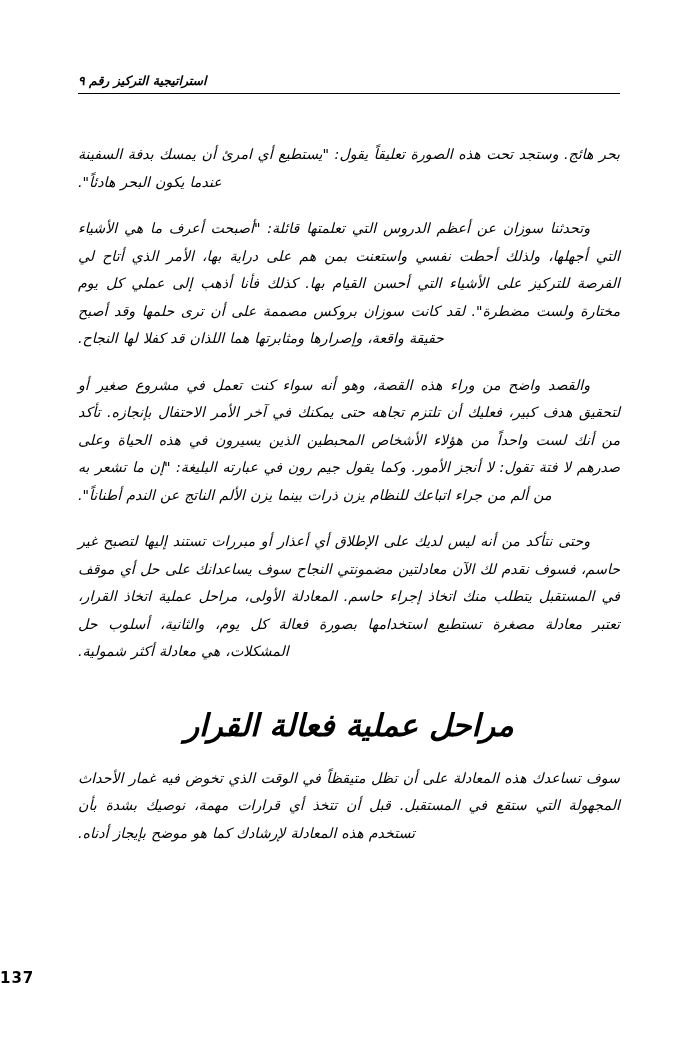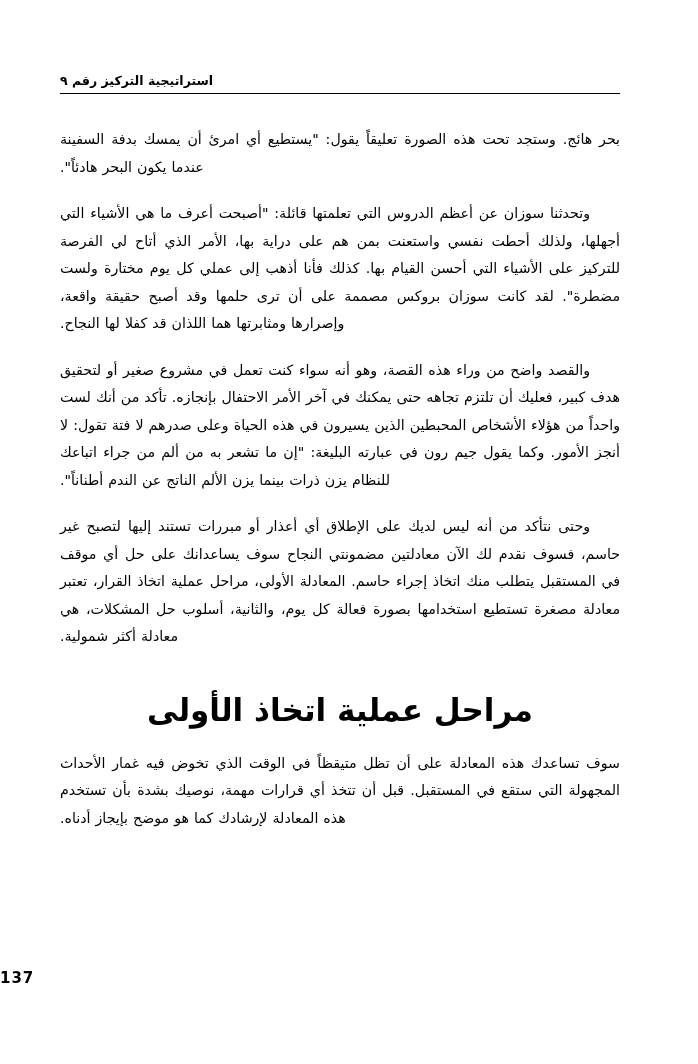--- a/index.html
+++ b/index.html
@@ -18,21 +18,22 @@
     height: 1064px;
     background: #ffffff;
     overflow: hidden;
     box-sizing: border-box;
   }
   .page-inner {
     position: absolute;
     top: 0;
     right: 0;
     left: 0;
-    padding: 70px 78px 0 60px;
+    padding: 70px 78px 0 78px;
+    font-style: italic;
   }
   
   .running-head {
     text-align: left;
     direction: rtl;
     margin: 0 0 2px 0;
   }
   .running-head-text {
     display: inline-block;
     font-size: 12.5px;
@@ -49,21 +50,21 @@
   }
   
   .head-rule.thin {
     height: 1px;
     background: #000000;
     margin-top: 1px;
     opacity: 0.0;
   }
   
   .body-block {
-    margin-top: 30px;
+    margin-top: 45px;
   }
   p.para {
     direction: rtl;
     text-align: justify;
     text-align-last: left;
     font-size: 14.2px;
     line-height: 27.5px;
     margin: 0 0 19px 0;
     word-spacing: 0.5px;
     hyphens: none;
@@ -115,21 +116,21 @@
     <div class="head-rule"></div>
     <div class="head-rule thin"></div>
 
     <div class="body-block">
       <p class="para">بحر هائج. وستجد تحت هذه الصورة تعليقاً يقول: "يستطيع أي امرئ أن يمسك بدفة السفينة عندما يكون البحر هادئاً".</p>
       <p class="para indent">وتحدثنا سوزان عن أعظم الدروس التي تعلمتها قائلة: "أصبحت أعرف ما هي الأشياء التي أجهلها، ولذلك أحطت نفسي واستعنت بمن هم على دراية بها، الأمر الذي أتاح لي الفرصة للتركيز على الأشياء التي أحسن القيام بها. كذلك فأنا أذهب إلى عملي كل يوم مختارة ولست مضطرة". لقد كانت سوزان بروكس مصممة على أن ترى حلمها وقد أصبح حقيقة واقعة، وإصرارها ومثابرتها هما اللذان قد كفلا لها النجاح.</p>
       <p class="para indent">والقصد واضح من وراء هذه القصة، وهو أنه سواء كنت تعمل في مشروع صغير أو لتحقيق هدف كبير، فعليك أن تلتزم تجاهه حتى يمكنك في آخر الأمر الاحتفال بإنجازه. تأكد من أنك لست واحداً من هؤلاء الأشخاص المحبطين الذين يسيرون في هذه الحياة وعلى صدرهم لا فتة تقول: لا أنجز الأمور. وكما يقول جيم رون في عبارته البليغة: "إن ما تشعر به من ألم من جراء اتباعك للنظام يزن ذرات بينما يزن الألم الناتج عن الندم أطناناً".</p>
       <p class="para indent tight">وحتى نتأكد من أنه ليس لديك على الإطلاق أي أعذار أو مبررات تستند إليها لتصبح غير حاسم، فسوف نقدم لك الآن معادلتين مضمونتي النجاح سوف يساعدانك على حل أي موقف في المستقبل يتطلب منك اتخاذ إجراء حاسم. المعادلة الأولى، مراحل عملية اتخاذ القرار، تعتبر معادلة مصغرة تستطيع استخدامها بصورة فعالة كل يوم، والثانية، أسلوب حل المشكلات، هي معادلة أكثر شمولية.</p>
     </div>
 
-    <h1 class="section-heading">مراحل عملية اتخاذ الأولى</h1>
+    <h1 class="section-heading">مراحل عملية فعالة القرار</h1>
 
     <div class="closing-block">
       <p class="para">سوف تساعدك هذه المعادلة على أن تظل متيقظاً في الوقت الذي تخوض فيه غمار الأحداث المجهولة التي ستقع في المستقبل. قبل أن تتخذ أي قرارات مهمة، نوصيك بشدة بأن تستخدم هذه المعادلة لإرشادك كما هو موضح بإيجاز أدناه.</p>
     </div>
 
   </div>
 
   <div class="folio">
     <span class="folio-text">137</span>
   </div>

